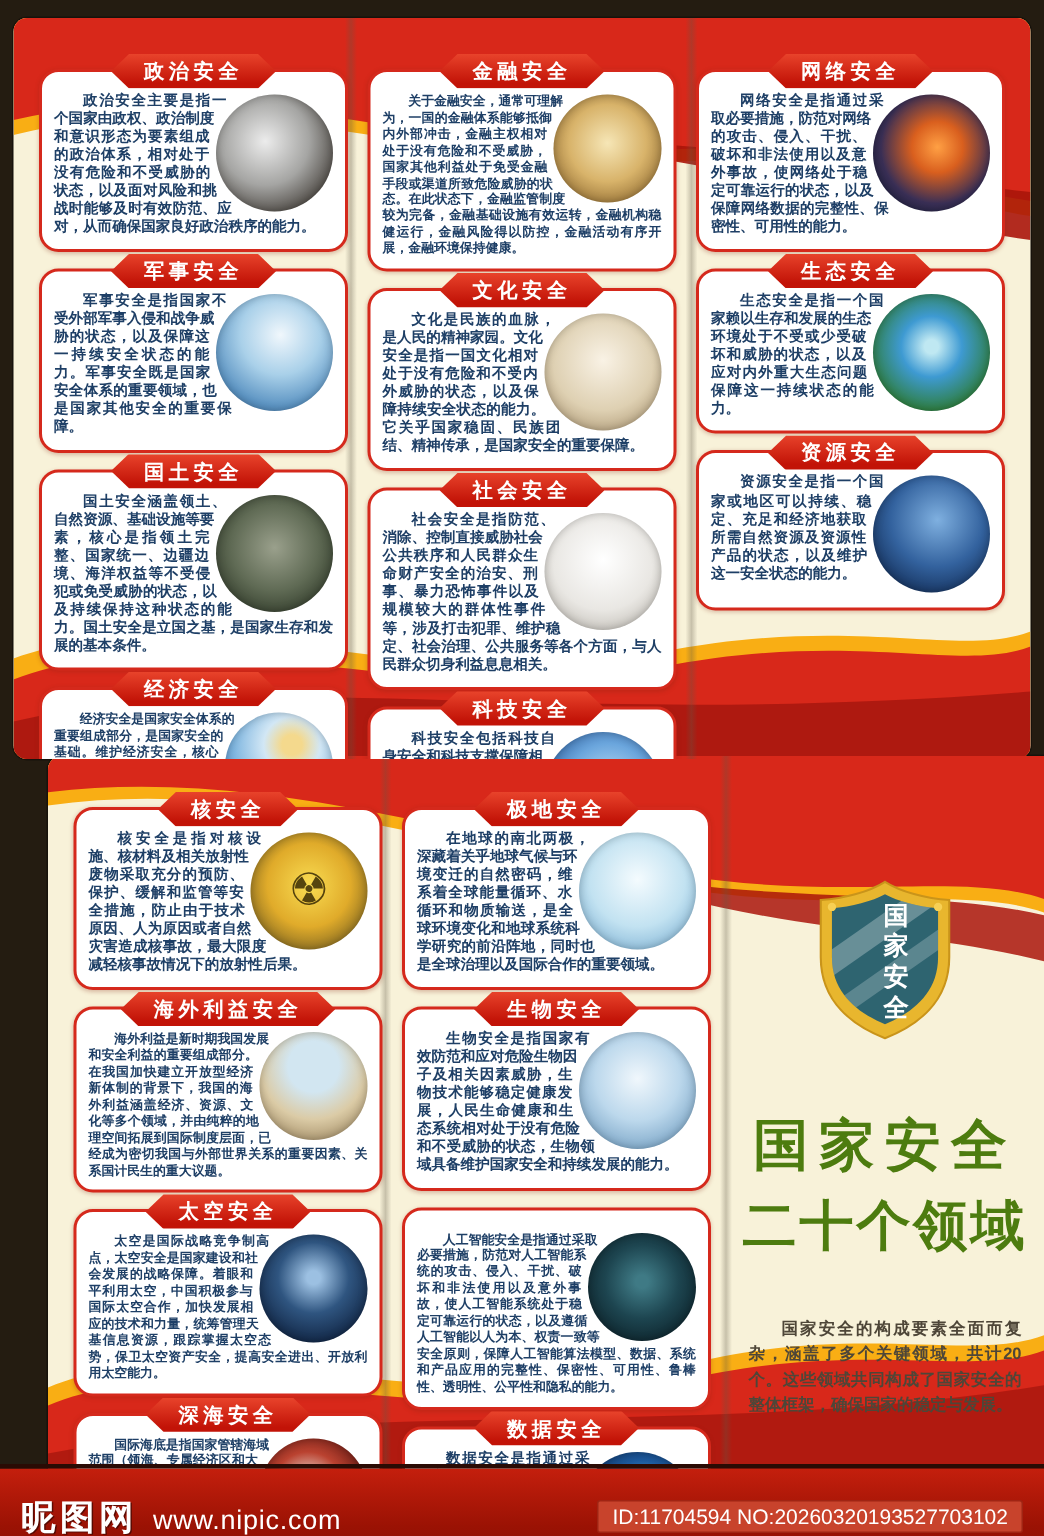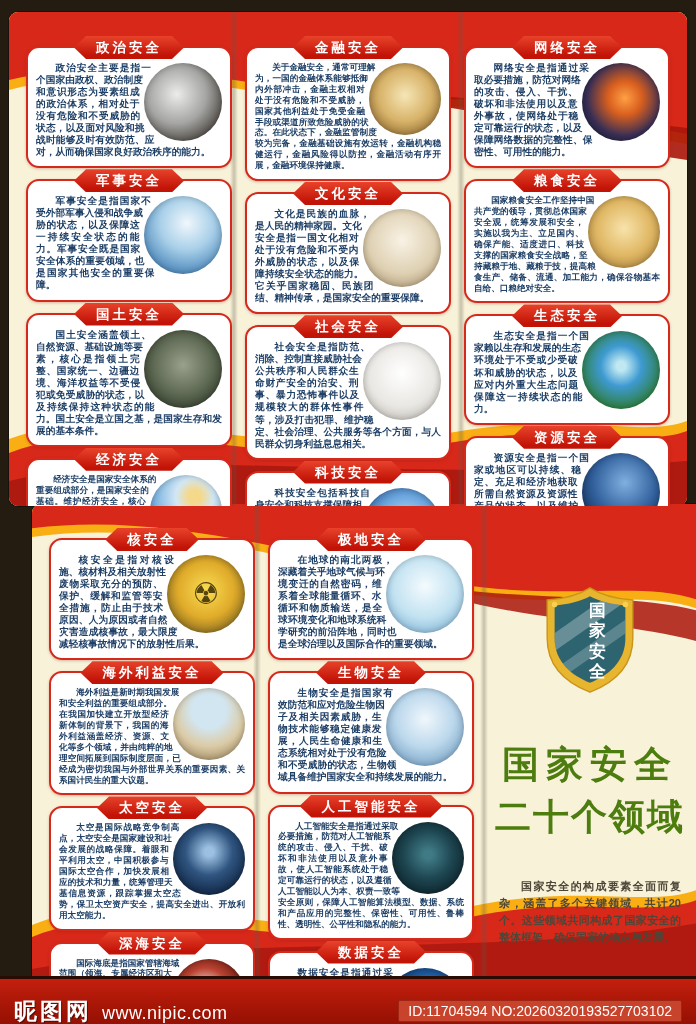--- a/index.html
+++ b/index.html
@@ -214,29 +214,20 @@
     <div class="col">
         <div class="box size-lg">
     <div class="box-title">网络安全</div>
     <div class="box-body">
       <div class="photo photo--network-attack">
               <span class="photo-glyph"></span>
             </div>
       <span class="box-text">网络安全是指通过采取必要措施，防范对网络的攻击、侵入、干扰、破坏和非法使用以及意外事故，使网络处于稳定可靠运行的状态，以及保障网络数据的完整性、保密性、可用性的能力。</span>
     </div>
   </div>
-        <div class="box size-sm">
-    <div class="box-title">粮食安全</div>
-    <div class="box-body">
-      <div class="photo photo--grain-hands">
-              <span class="photo-glyph"></span>
-            </div>
-      <span class="box-text">国家粮食安全工作坚持中国共产党的领导，贯彻总体国家安全观，统筹发展和安全，实施以我为主、立足国内、确保产能、适度进口、科技支撑的国家粮食安全战略，坚持藏粮于地、藏粮于技，提高粮食生产、储备、流通、加工能力，确保谷物基本自给、口粮绝对安全。</span>
-    </div>
-  </div>
         <div class="box size-lg">
     <div class="box-title">生态安全</div>
     <div class="box-body">
       <div class="photo photo--green-earth">
               <span class="photo-glyph"></span>
             </div>
       <span class="box-text">生态安全是指一个国家赖以生存和发展的生态环境处于不受或少受破坏和威胁的状态，以及应对内外重大生态问题保障这一持续状态的能力。</span>
     </div>
   </div>
         <div class="box size-lg">
@@ -321,21 +312,20 @@
         <div class="box size-lg">
     <div class="box-title">生物安全</div>
     <div class="box-body">
       <div class="photo photo--lab-workers">
               <span class="photo-glyph"></span>
             </div>
       <span class="box-text">生物安全是指国家有效防范和应对危险生物因子及相关因素威胁，生物技术能够稳定健康发展，人民生命健康和生态系统相对处于没有危险和不受威胁的状态，生物领域具备维护国家安全和持续发展的能力。</span>
     </div>
   </div>
         <div class="box size-sm">
-    <div class="box-title">人工智能安全</div>
     <div class="box-body">
       <div class="photo photo--ai-head">
               <span class="photo-glyph"></span>
             </div>
       <span class="box-text">人工智能安全是指通过采取必要措施，防范对人工智能系统的攻击、侵入、干扰、破坏和非法使用以及意外事故，使人工智能系统处于稳定可靠运行的状态，以及遵循人工智能以人为本、权责一致等安全原则，保障人工智能算法模型、数据、系统和产品应用的完整性、保密性、可用性、鲁棒性、透明性、公平性和隐私的能力。</span>
     </div>
   </div>
         <div class="box size-lg">
     <div class="box-title">数据安全</div>
     <div class="box-body">

